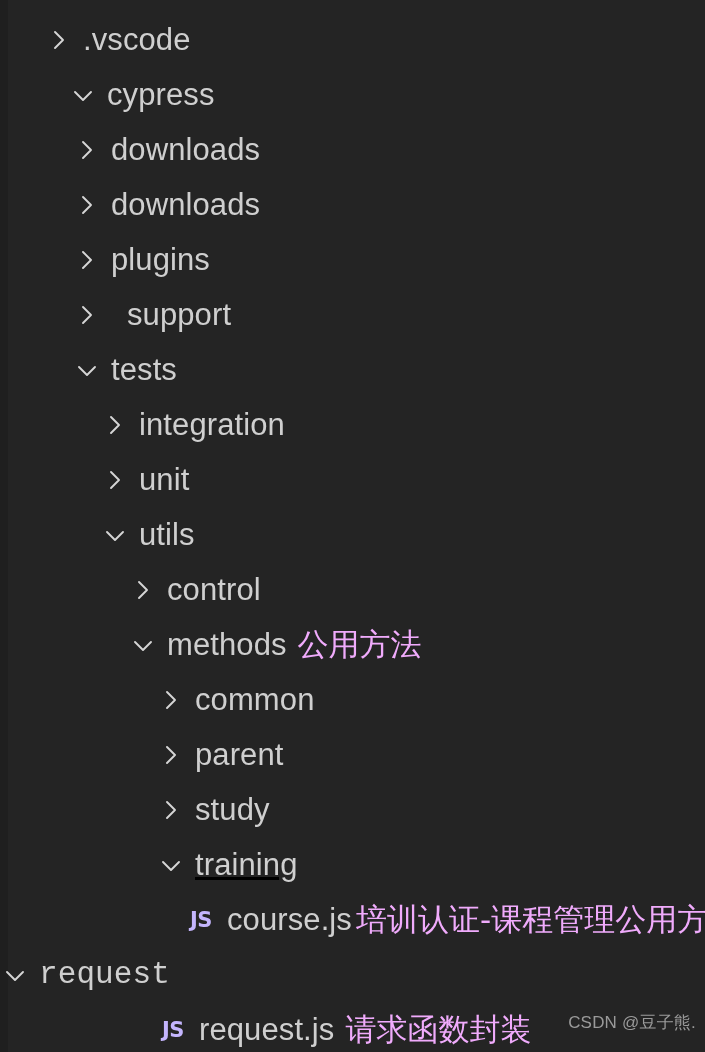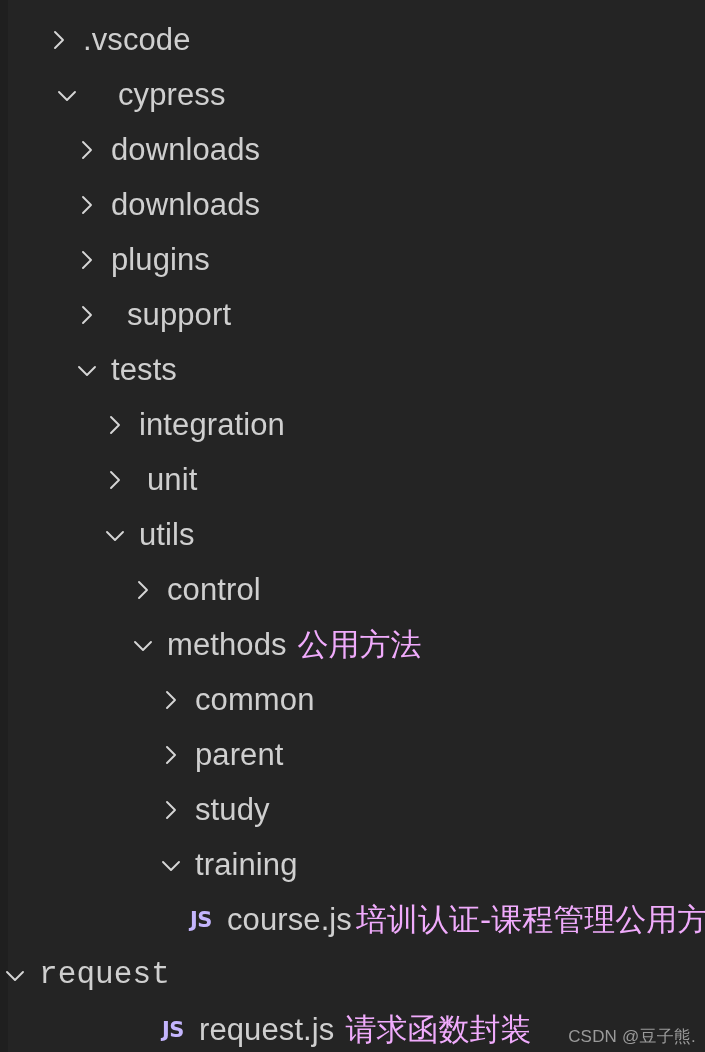--- a/index.html
+++ b/index.html
@@ -73,21 +73,21 @@
     color: #f0abfc;
     font-size: 31px;
     line-height: 1;
     padding-left: 11px;
     font-family: "DejaVu Sans", "Liberation Sans", sans-serif;
   }
   .annot.tight { padding-left: 4px; }
   .watermark {
     position: absolute;
     right: 9px;
-    bottom: 4px;
+    bottom: 18px;
     color: #9a9a9a;
     font-size: 17px;
     font-family: "Liberation Sans", "DejaVu Sans", sans-serif;
     letter-spacing: 0.2px;
     text-align: center;
   }
 </style>
 </head>
 <body>
 
@@ -95,21 +95,21 @@
   <div class="gutter-strip"></div>
   <div class="tree" id="tree">
       <div class="row" style="padding-left: 44px;">
         <span class="twisty">
           <svg width="18" height="26" viewBox="0 0 18 26" aria-hidden="true">
             <path d="M5 5 L13 13 L5 21"></path>
           </svg>
         </span>
         <span class="label">.vscode</span>
       </div>
-      <div class="row" style="padding-left: 52px; gap: 27px;">
+      <div class="row" style="padding-left: 68px;">
         <span class="twisty">
           <svg width="26" height="18" viewBox="0 0 26 18" aria-hidden="true">
             <path d="M5 6 L13 14 L21 6"></path>
           </svg>
         </span>
         <span class="label">cypress</span>
       </div>
       <div class="row" style="padding-left: 72px; align-items: center;">
         <span class="twisty">
           <svg width="18" height="26" viewBox="0 0 18 26" aria-hidden="true">
@@ -151,21 +151,21 @@
         <span class="label">tests</span>
       </div>
       <div class="row" style="padding-left: 100px;">
         <span class="twisty">
           <svg width="18" height="26" viewBox="0 0 18 26" aria-hidden="true">
             <path d="M5 5 L13 13 L5 21"></path>
           </svg>
         </span>
         <span class="label">integration</span>
       </div>
-      <div class="row" style="padding-left: 100px; gap: 8px;">
+      <div class="row" style="padding-left: 100px;">
         <span class="twisty">
           <svg width="18" height="26" viewBox="0 0 18 26" aria-hidden="true">
             <path d="M5 5 L13 13 L5 21"></path>
           </svg>
         </span>
         <span class="label">unit</span>
       </div>
       <div class="row" style="padding-left: 100px;">
         <span class="twisty">
           <svg width="26" height="18" viewBox="0 0 26 18" aria-hidden="true">
@@ -208,21 +208,21 @@
         <span class="label">parent</span>
       </div>
       <div class="row" style="padding-left: 156px;">
         <span class="twisty">
           <svg width="18" height="26" viewBox="0 0 18 26" aria-hidden="true">
             <path d="M5 5 L13 13 L5 21"></path>
           </svg>
         </span>
         <span class="label">study</span>
       </div>
-      <div class="row" style="padding-left: 156px;">
+      <div class="row" style="padding-left: 156px; text-decoration: underline;">
         <span class="twisty">
           <svg width="26" height="18" viewBox="0 0 26 18" aria-hidden="true">
             <path d="M5 6 L13 14 L21 6"></path>
           </svg>
         </span>
         <span class="label">training</span>
       </div>
       <div class="row" style="padding-left: 184px;">
         <span class="js-badge">JS</span>
         <span class="label">course.js</span>

